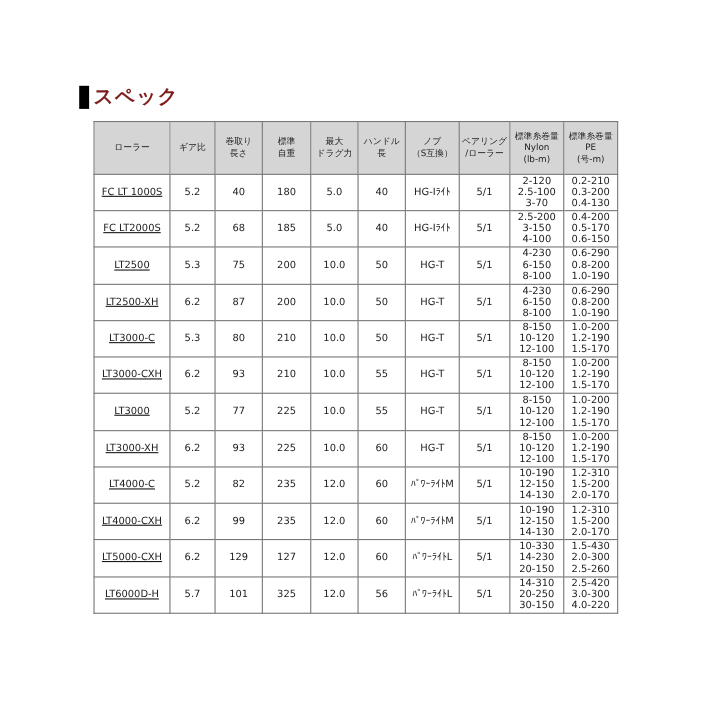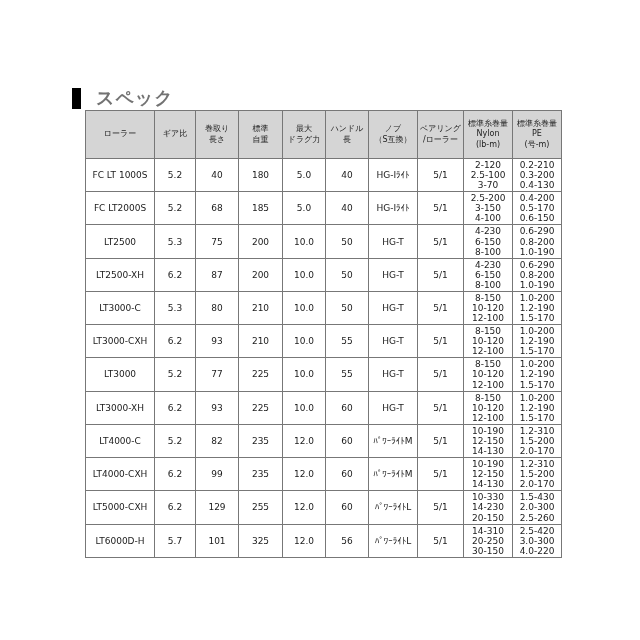--- a/index.html
+++ b/index.html
@@ -25,24 +25,24 @@
     align-items: center;
   }
   .title-bar {
     display: inline-block;
     width: 9px;
     height: 21px;
     background: #000000;
     margin-right: 4px;
   }
   .title {
-    margin: 11px;
+    margin: 0;
     font-size: 18px;
     font-weight: bold;
-    color: #737373;
+    color: #7f1d1d;
     letter-spacing: 1px;
     line-height: 1;
   }
   table.spec-table {
     position: absolute;
     left: 85px;
     top: 110px;
     border-collapse: collapse;
     table-layout: fixed;
     background: #ffffff;
@@ -63,21 +63,21 @@
     height: 45px;
     line-height: 1.3;
   }
   .spec-table td {
     font-size: 9px;
     color: #1a1a1a;
     height: 29px;
     line-height: 1.12;
     background: #ffffff;
   }
-  .spec-table td.col-item { font-size: 9px; }
+  .spec-table td.col-item { font-size: 9px; text-decoration: underline; }
 </style>
 </head>
 <body>
 
 <div class="canvas">
 
   <div class="section-header">
     <span class="title-bar"></span>
     <h2 class="title">スペック</h2>
   </div>
@@ -276,21 +276,21 @@
 12-150
 14-130</td>
       <td>1.2-310
 1.5-200
 2.0-170</td>
     </tr>
         <tr>
       <td class="col-item">LT5000-CXH</td>
       <td>6.2</td>
       <td>129</td>
-      <td>255</td>
+      <td>127</td>
       <td>12.0</td>
       <td>60</td>
       <td>ﾊﾟﾜｰﾗｲﾄL</td>
       <td>5/1</td>
       <td>10-330
 14-230
 20-150</td>
       <td>1.5-430
 2.0-300
 2.5-260</td>

